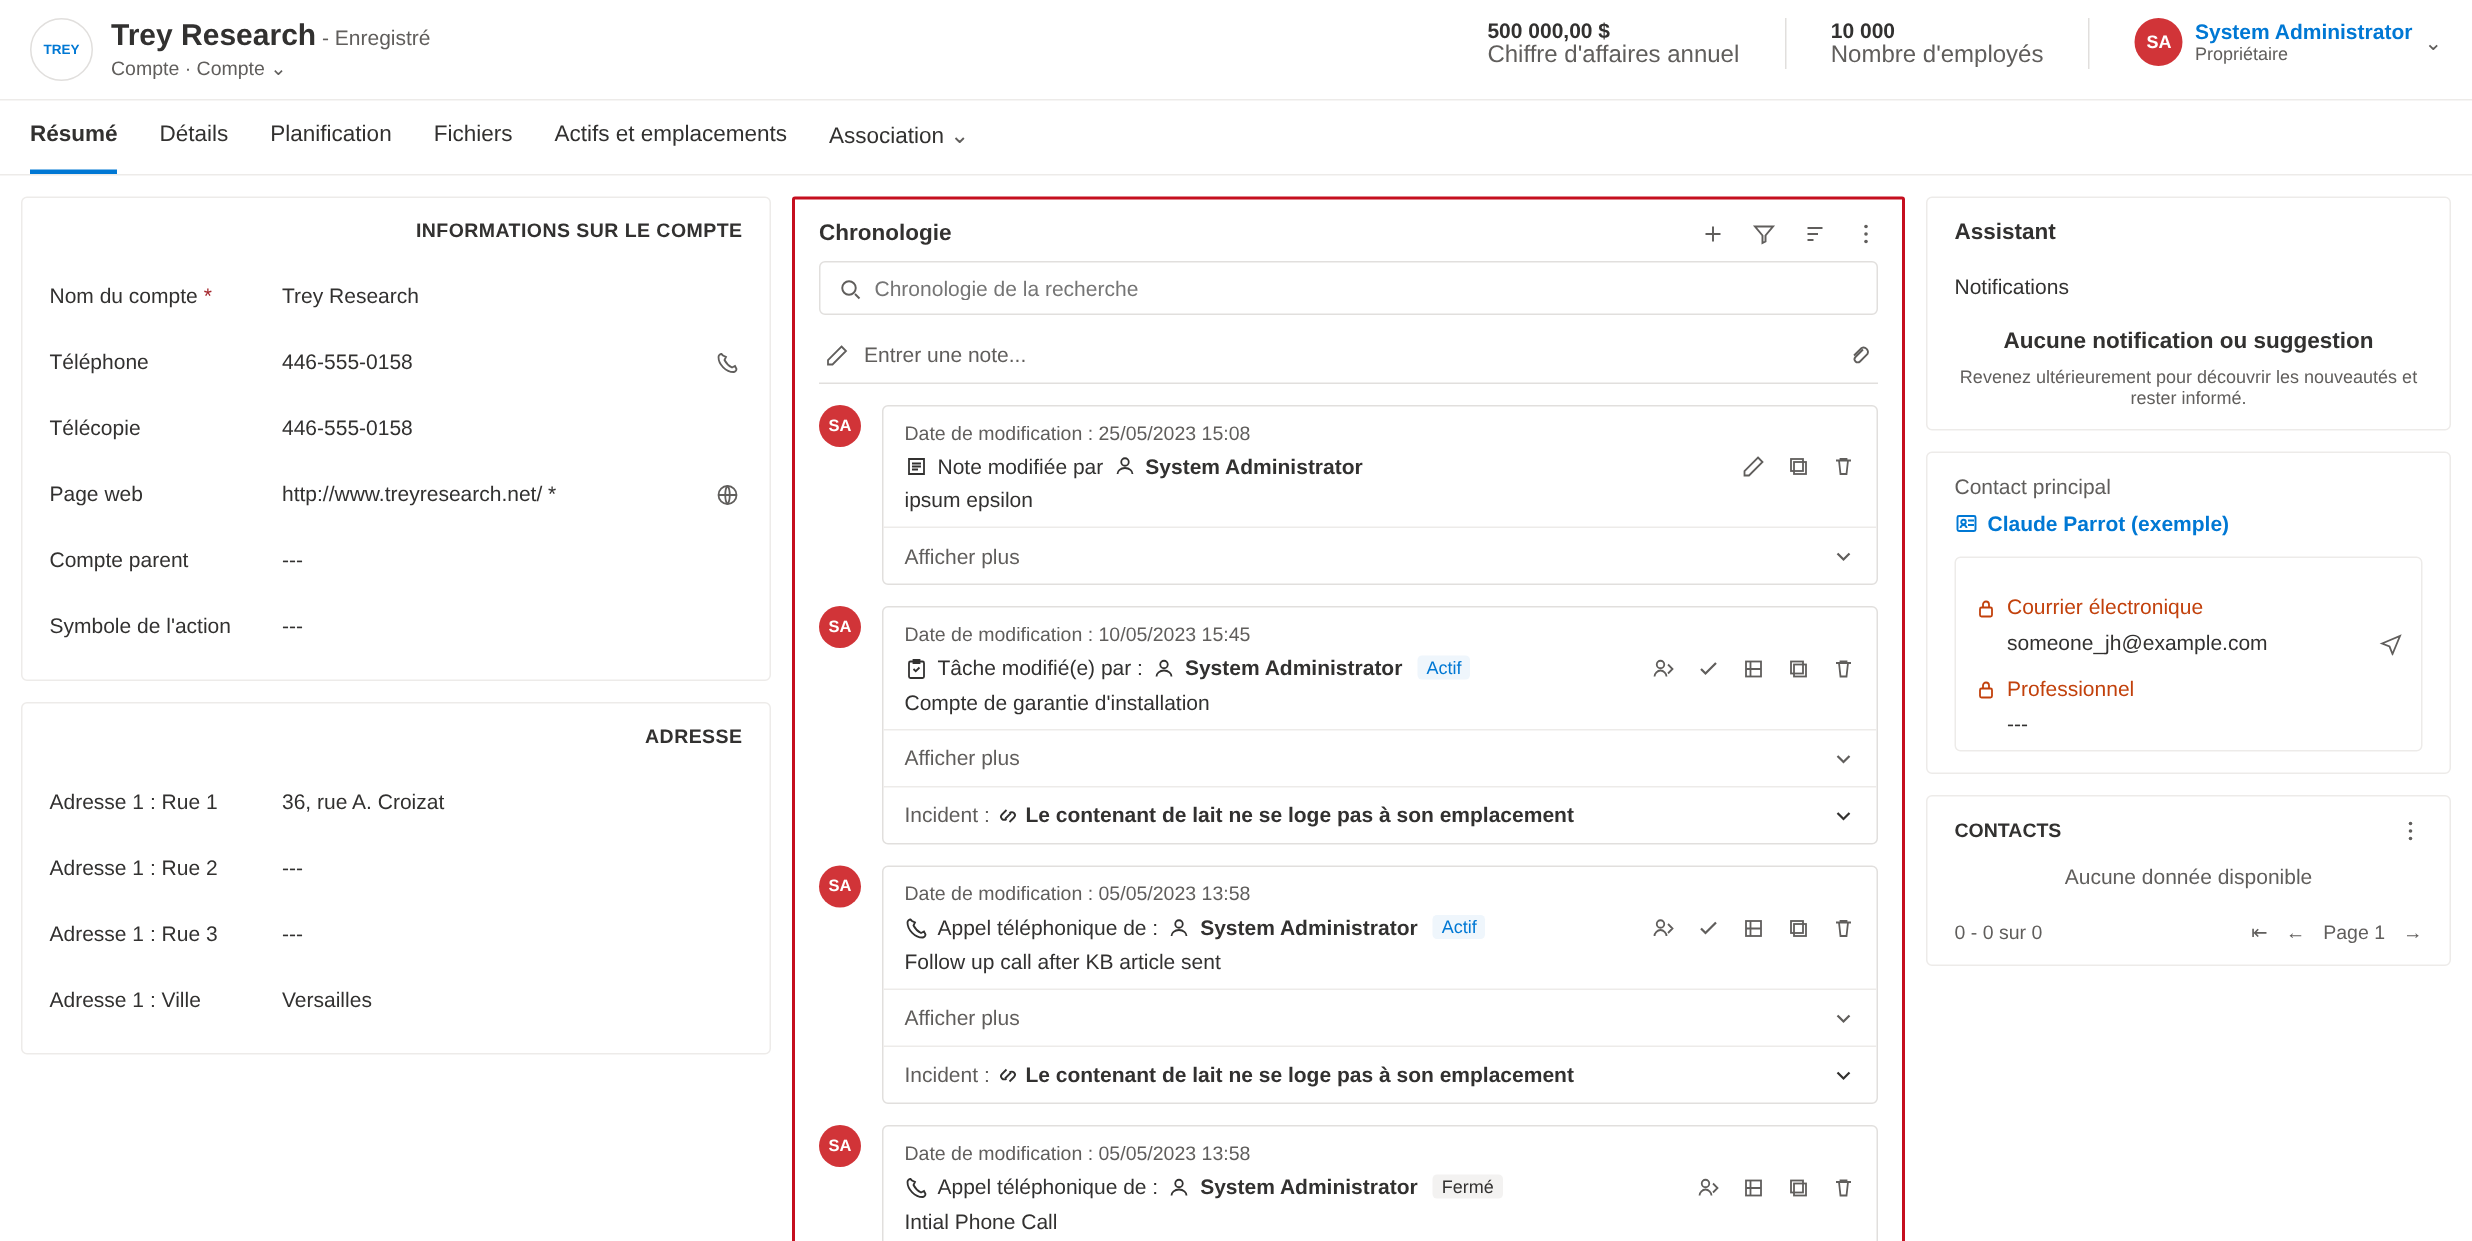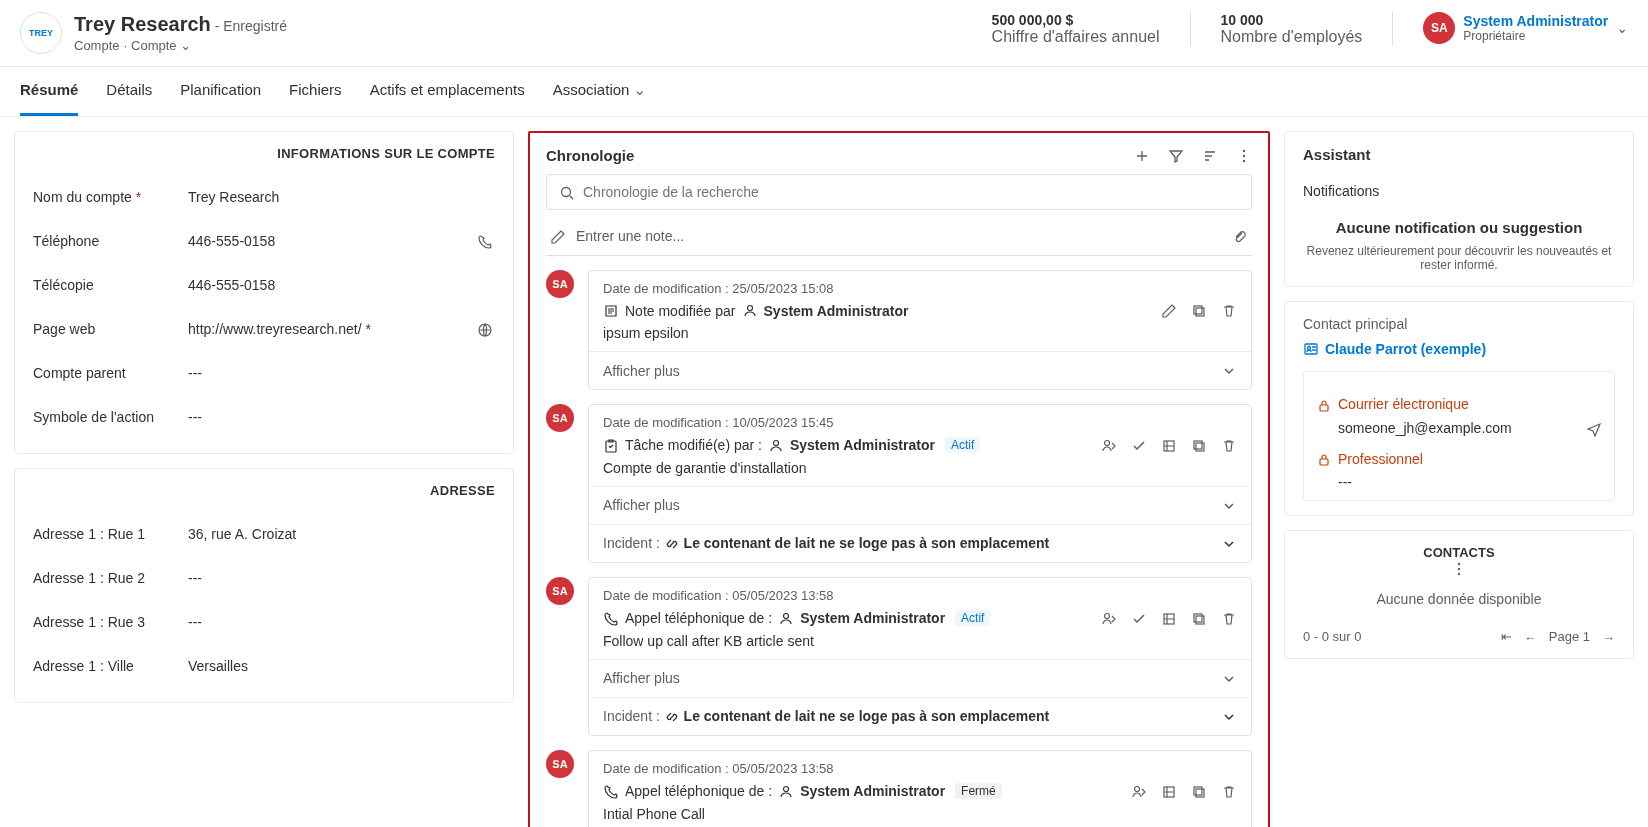--- a/index.html
+++ b/index.html
@@ -56,21 +56,21 @@
 .tl-incident-row { display: flex; align-items: center; justify-content: space-between; padding: 10px 14px; border-top: 1px solid #edebe9; font-size: 14px; }
 .badge { background: #f3f2f1; color: #323130; font-size: 12px; padding: 1px 6px; border-radius: 3px; margin-left: 4px; }
 .badge.active { color: #0078d4; background: #eff6fc; }
 .assistant-card .assist-title { font-weight: 600; font-size: 15px; margin-bottom: 20px; }
 .assistant-card .notif-title { font-size: 14px; margin-bottom: 20px; }
 .assistant-card .no-notif { text-align: center; font-weight: 600; font-size: 15px; margin-bottom: 8px; }
 .assistant-card .no-notif-sub { text-align: center; font-size: 12px; color: #605e5c; }
 .contact-link { color: #0078d4; font-weight: 600; display: flex; align-items: center; gap: 6px; margin-top: 8px; }
 .lock-row { display: flex; align-items: flex-start; gap: 6px; color: #c2410c; font-size: 14px; margin-top: 14px; }
 .lock-val { padding-left: 22px; margin-top: 6px; display: flex; align-items: center; justify-content: space-between; }
-.section-head { display: flex; align-items: center; justify-content: space-between; font-size: 13px; font-weight: 600; text-transform: uppercase; flex-direction: column; }
+.section-head { display: flex; align-items: center; justify-content: space-between; font-size: 13px; font-weight: 600; text-transform: uppercase; }
 .no-data { text-align: center; color: #605e5c; font-size: 14px; padding: 14px 0; }
 .pager { display: flex; align-items: center; justify-content: space-between; font-size: 13px; color: #605e5c; margin-top: 8px; }
 .pager-btns { display: flex; gap: 12px; align-items: center; }
 svg { display: inline-block; vertical-align: middle; }
 .icn { width: 16px; height: 16px; }
 </style>
 </head>
 <body>
 
 <div class="header">

